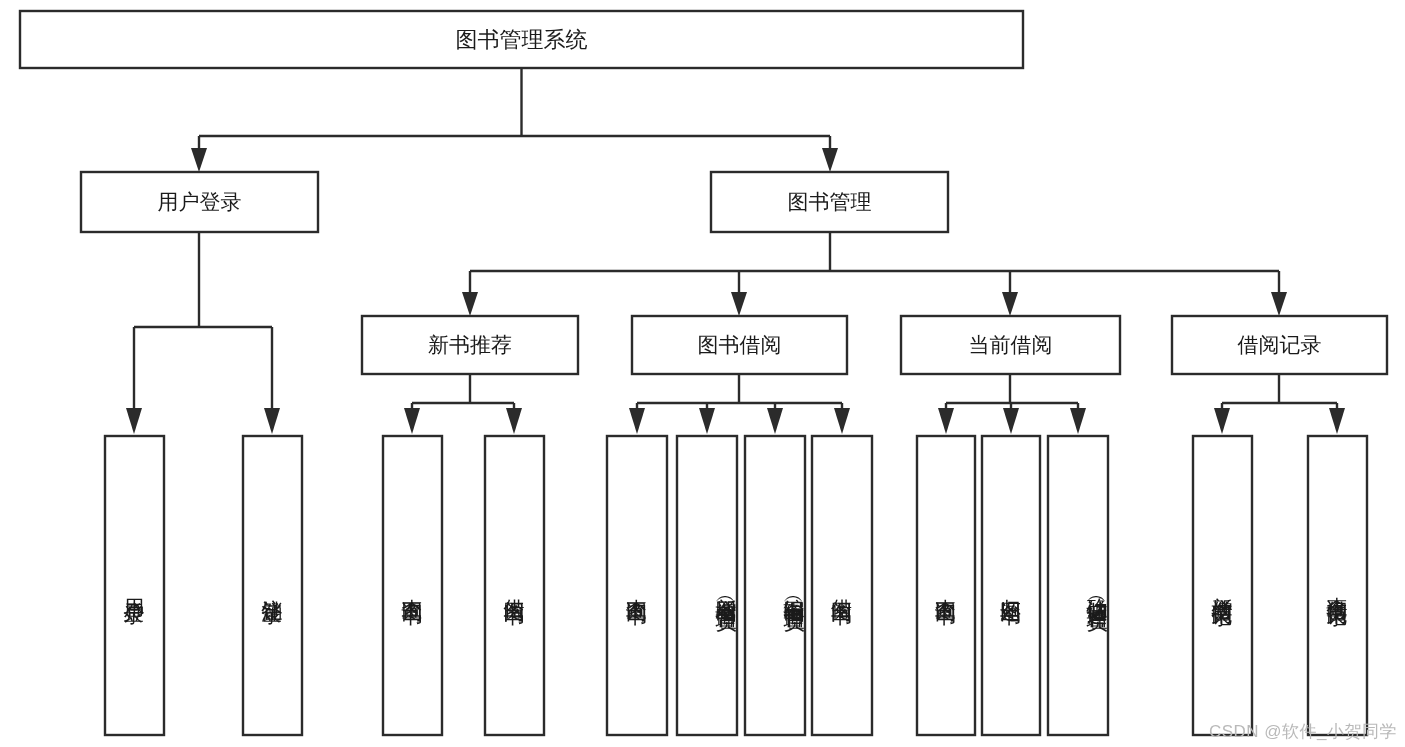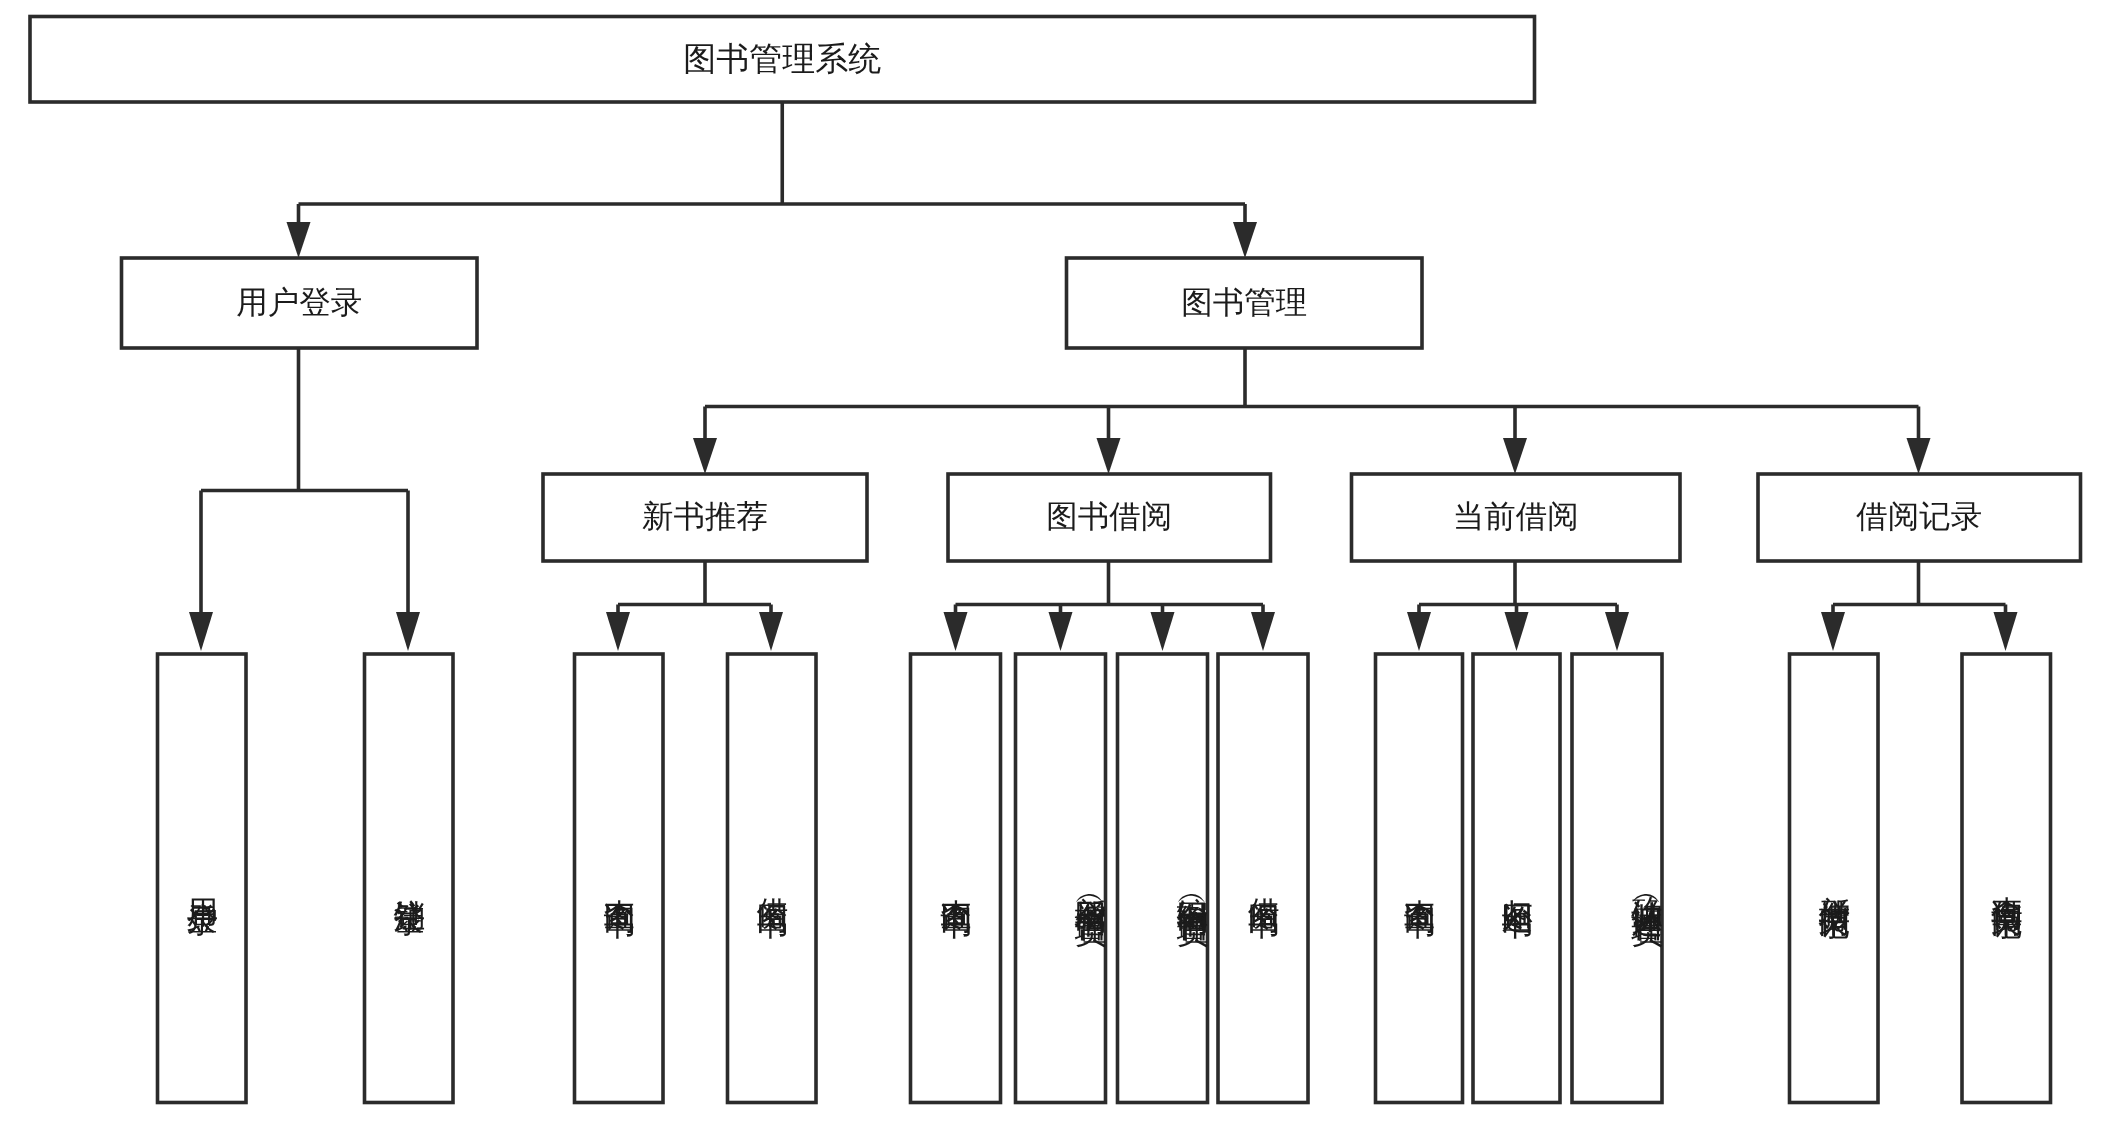--- a/index.html
+++ b/index.html
@@ -220,13 +220,14 @@
   <div class="leaf-label" style="left:745px; top:444px; width:60px; height:291px;">编辑图书（管理员）</div>
   <div class="leaf-label center-flow" style="left:812px; top:436px; width:60px; height:299px;">借阅图书</div>
 
   <div class="leaf-label center-flow" style="left:917px; top:436px; width:58px; height:299px;">查询图书</div>
   <div class="leaf-label center-flow" style="left:982px; top:436px; width:58px; height:299px;">归还图书</div>
   <div class="leaf-label" style="left:1048px; top:444px; width:60px; height:291px;">确认归还（管理员）</div>
 
   <div class="leaf-label center-flow" style="left:1193px; top:436px; width:59px; height:299px;">新增借阅记录</div>
   <div class="leaf-label center-flow" style="left:1308px; top:436px; width:59px; height:299px;">查询借阅记录</div>
 
+  <div class="watermark">CSDN @软件_小贺同学</div>
 </div>
 
 </body></html>

